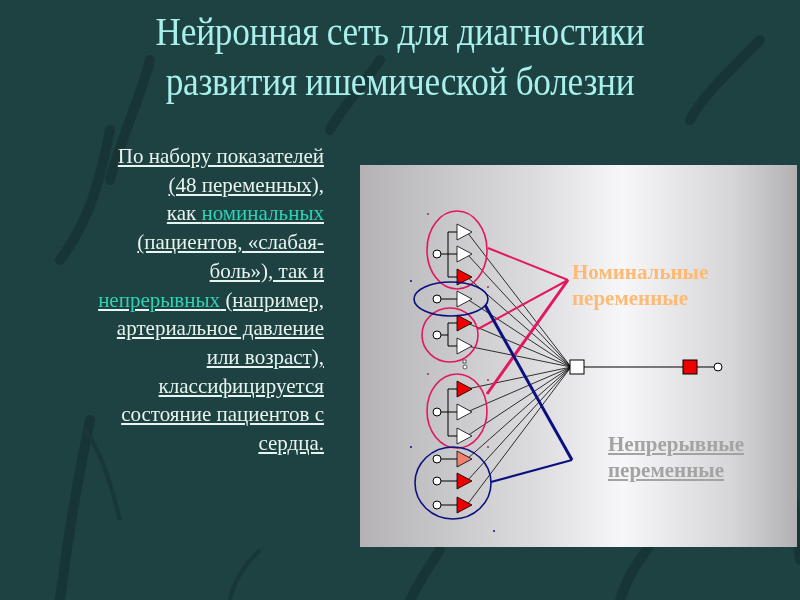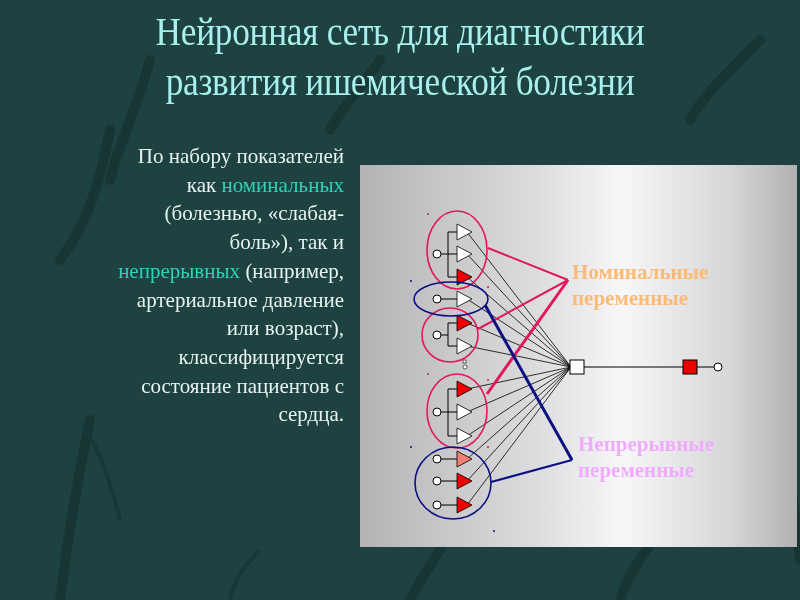--- a/index.html
+++ b/index.html
@@ -9,35 +9,35 @@
     font-family:"Liberation Serif", serif;
   }
   .bg-deco { position:absolute; left:0; top:0; width:800px; height:600px; }
   .title {
     position:absolute; left:0; top:6px; width:800px; text-align:center;
     color:#a8f0ec; font-family:"Liberation Serif", serif;
     font-size:41px; line-height:50px; letter-spacing:-0.3px;
     transform:scaleX(0.86); transform-origin:50% 0;
   }
   .body-text {
-    position:absolute; left:34px; top:142px; width:310px;
-    text-align:right; color:#e8f4f0; font-size:21px; line-height:28.7px;
+    position:absolute; left:14px; top:142px; width:310px;
+    text-align:right; color:#e8f4f0; font-size:21px; line-height:28.7px;text-decoration:underline;
   }
   .hl { color:#2fd3b5; }
   .panel {
     position:absolute; left:360px; top:165px; width:437px; height:382px;
     background:linear-gradient(to right, #b4b2b4 0%, #dcdcde 40%, #f7f7f9 60%, #d6d6d8 85%, #b2b0b2 100%);
   }
   .diagram { position:absolute; left:0; top:0; width:800px; height:600px; }
   .lbl {
     position:absolute; font-family:"Liberation Serif", serif; font-weight:bold;
     font-size:21px; line-height:26px;
   }
   .lbl-nom { left:572px; top:259px; color:#fdba74; }
-  .lbl-cont { left:578px; top:431px; color:#f0abfc; }
+  .lbl-cont { left:608px; top:431px; color:#a3a3a3;text-decoration:underline; }
 </style>
 </head>
 <body>
 
 <svg class="bg-deco" viewBox="0 0 800 600">
   <g fill="none" stroke="#173434" stroke-width="10" stroke-linecap="round" opacity="0.9">
     <path d="M60 600 C 70 520, 80 470, 90 420"></path>
     <path d="M110 130 C 100 180, 90 220, 60 260"></path>
     <path d="M150 60 C 140 100, 120 140, 110 180"></path>
     <path d="M380 60 C 360 90, 340 110, 330 130"></path>
@@ -52,22 +52,23 @@
   </g>
 </svg>
 
 <div class="title">
   <div>Нейронная сеть для диагностики</div>
   <div>развития ишемической болезни</div>
 </div>
 
 <div class="body-text">
   <div>По набору показателей</div>
+  <div>(48 переменных),</div>
   <div><span>как </span><span class="hl">номинальных</span></div>
-  <div>(болезнью,  «слабая-</div>
+  <div>(пациентов,  «слабая-</div>
   <div>боль»), так и</div>
   <div><span class="hl">непрерывных</span><span> (например,</span></div>
   <div>артериальное давление</div>
   <div>или возраст),</div>
   <div>классифицируется</div>
   <div>состояние пациентов с</div>
   <div>сердца.</div>
 </div>
 
 <div class="panel"></div>

